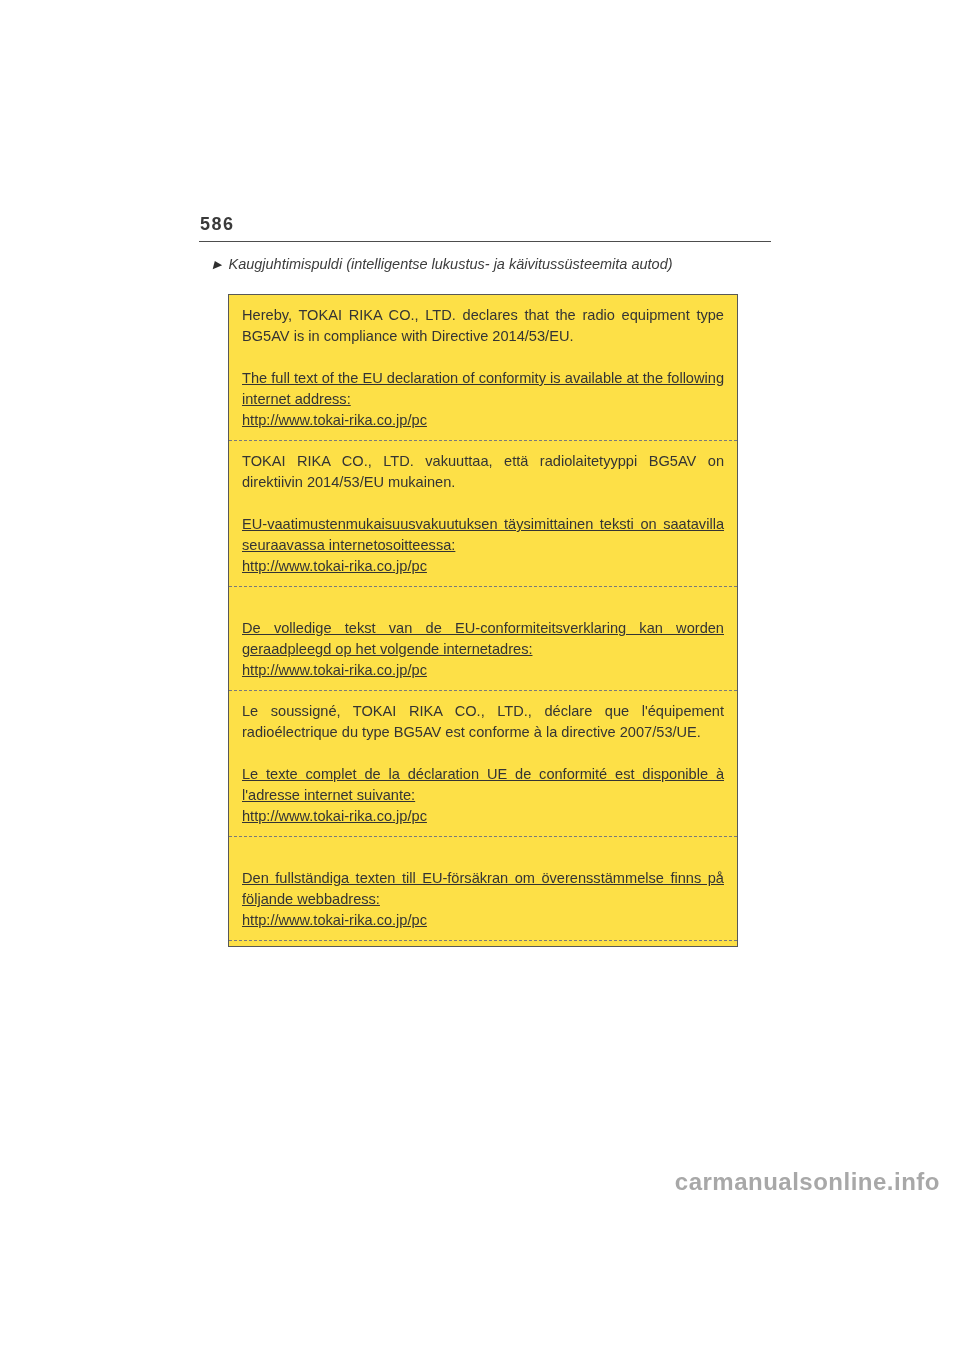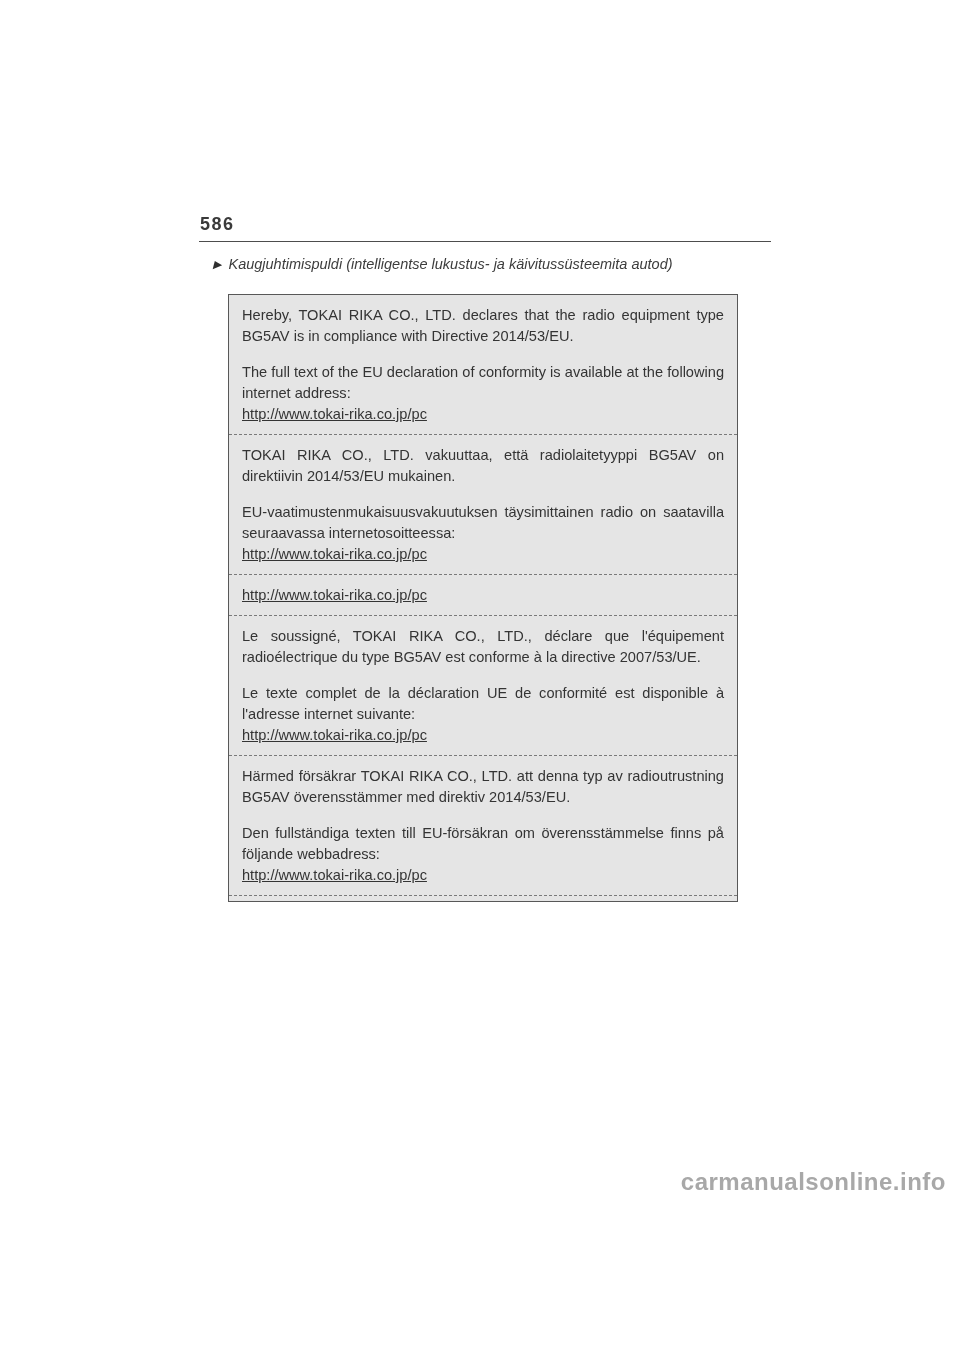--- a/index.html
+++ b/index.html
@@ -50,48 +50,49 @@
     vertical-align: 1px;
   }
   .declaration-box {
     position: absolute;
     left: 228px;
     top: 294px;
     width: 510px;
     border: 1px solid #585858;
     box-sizing: border-box;
     padding-bottom: 5px;
-    background: #e5e5e5;
+    background: #fde047;
   }
   .section {
     padding: 10px 13px 9px 13px;
     border-bottom: 1px dashed #7a7a7a;
   }
   .para {
     margin: 0;
     font-size: 14.6px;
     line-height: 1.44;
     color: #343434;
     text-align: justify;
   }
   .para-gap {
-    margin-top: 15px;
+    margin-top: 21px;
+    text-decoration: underline;
   }
   .link {
     display: inline-block;
     font-size: 14.6px;
     line-height: 1.44;
     color: #343434;
     text-decoration: underline;
     cursor: pointer;
     text-align: right;
   }
   .watermark {
     position: absolute;
-    right: 14px;
+    right: 20px;
     bottom: 12px;
     font-size: 24px;
     font-weight: 600;
     color: #a8a8a8;
     letter-spacing: 0.5px;
   }
 </style>
 </head>
 <body>
 
@@ -107,36 +108,36 @@
   <div class="declaration-box">
 
     <div class="section">
       <p class="para">Hereby, TOKAI RIKA CO., LTD. declares that the radio equipment type BG5AV is in compliance with Directive 2014/53/EU.</p>
       <p class="para para-gap">The full text of the EU declaration of conformity is available at the following internet address:</p>
       <a class="link">http://www.tokai-rika.co.jp/pc</a>
     </div>
 
     <div class="section">
       <p class="para">TOKAI RIKA CO., LTD. vakuuttaa, että radiolaitetyyppi BG5AV on direktiivin 2014/53/EU mukainen.</p>
-      <p class="para para-gap">EU-vaatimustenmukaisuusvakuutuksen täysimittainen radio on saatavilla seuraavassa internetosoitteessa:</p>
+      <p class="para para-gap">EU-vaatimustenmukaisuusvakuutuksen täysimittainen teksti on saatavilla seuraavassa internetosoitteessa:</p>
       <a class="link">http://www.tokai-rika.co.jp/pc</a>
     </div>
 
     <div class="section">
+      <p class="para para-gap">De volledige tekst van de EU-conformiteitsverklaring kan worden geraadpleegd op het volgende internetadres:</p>
       <a class="link">http://www.tokai-rika.co.jp/pc</a>
     </div>
 
     <div class="section">
       <p class="para">Le soussigné, TOKAI RIKA CO., LTD., déclare que l'équipement radioélectrique du type BG5AV est conforme à la directive 2007/53/UE.</p>
       <p class="para para-gap">Le texte complet de la déclaration UE de conformité est disponible à l'adresse internet suivante:</p>
       <a class="link">http://www.tokai-rika.co.jp/pc</a>
     </div>
 
     <div class="section">
-      <p class="para">Härmed försäkrar TOKAI RIKA CO., LTD. att denna typ av radioutrustning BG5AV överensstämmer med direktiv 2014/53/EU.</p>
       <p class="para para-gap">Den fullständiga texten till EU-försäkran om överensstämmelse finns på följande webbadress:</p>
       <a class="link">http://www.tokai-rika.co.jp/pc</a>
     </div>
 
   </div>
 
   <div class="watermark">carmanualsonline.info</div>
 
 </div>
 

